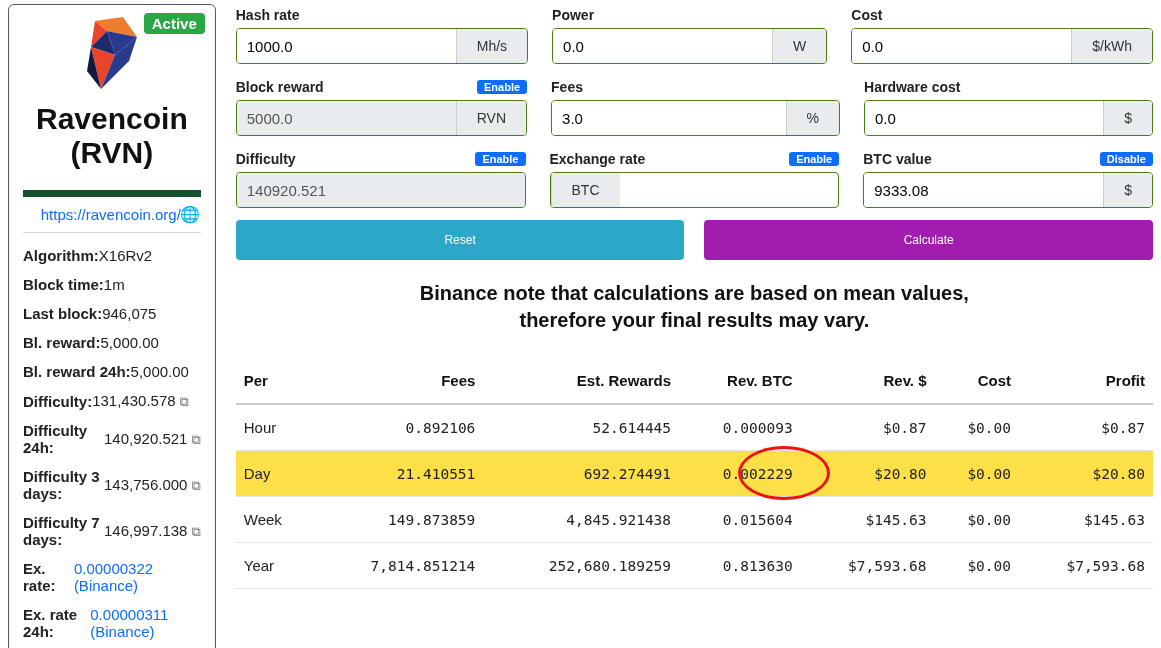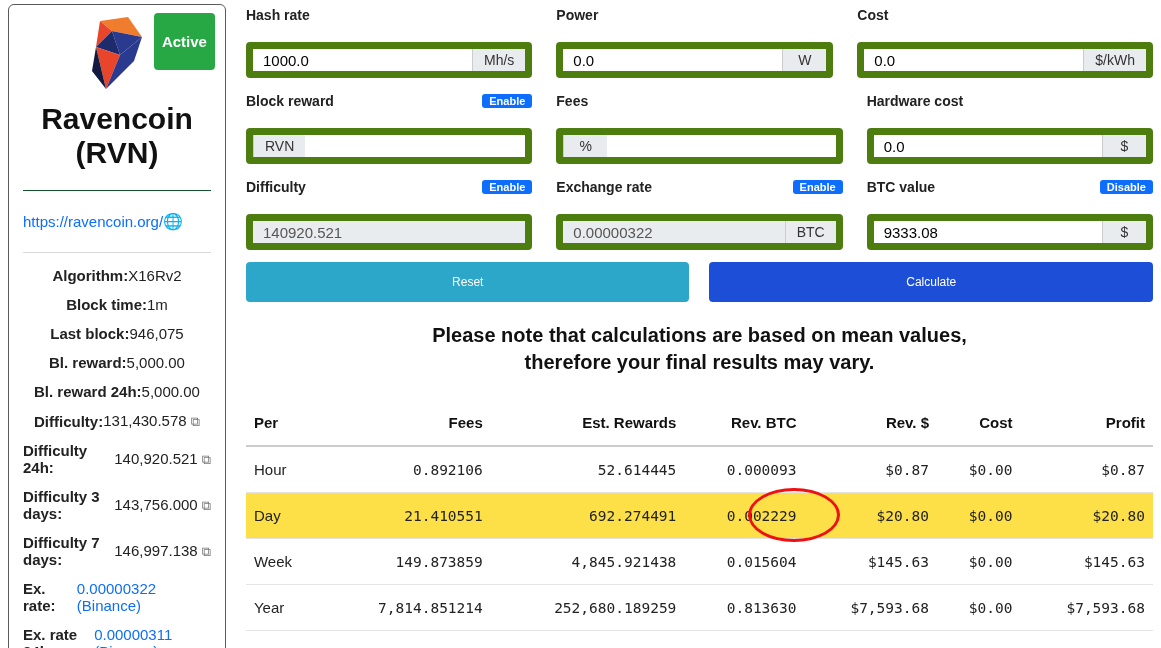--- a/index.html
+++ b/index.html
@@ -23,84 +23,84 @@
     border-radius: 6px;
     padding: 10px 14px 0;
     position: relative;
   }
   .badge {
     position: absolute;
     top: 8px; right: 10px;
     background: #28a745;
     color: #fff;
     font-weight: 700;
-    padding: 20px 8px;
+    padding: 2px 8px;
     border-radius: 4px;
     font-size: 15px;
   }
   .logo-wrap { text-align: center; }
   .coin-title {
     text-align: center;
     font-size: 30px;
     font-weight: 600;
     margin: 4px 0 20px;
     color:#111;
   }
   .link-row {
     display: flex;
-    justify-content: flex-start;
+    justify-content: flex-end;
     align-items: center;
-    padding: 21px 0;
-    border-top: 1px solid #14532d;
+    padding: 8px 0;
+    border-top: 7px solid #14532d;
     border-bottom: 1px solid #d9d9d9;
   }
   .link-row a { color: #0d6efd; text-decoration: none; font-size: 15px; }
   .globe { color:#0d6efd; font-size: 16px; }
   .stats { padding: 8px 0; }
   .stat-line {
     display: flex;
-    justify-content: center;
+    justify-content: flex-start;
     align-items: center;
     padding: 6px 0;
     font-size: 15px;
   }
   .stat-line .lbl { font-weight: 700; }
   .stat-line .val { font-weight: 400; }
   .val.link { color:#0d6efd; }
   .copy-ico { color:#777; margin-left:4px; font-size:13px; cursor:pointer; }
   
   .right { flex:1; }
   .form-row { display:flex; gap:24px; margin-bottom:4px; }
   .field { flex:1; }
   .field-head { display:flex; justify-content:space-between; align-items:center; height:22px; }
   .field-label { font-weight:700; font-size:14px; }
   .pill {
     background:#0d6efd; color:#fff; font-size:11px; font-weight:600;
     padding:1px 7px; border-radius:3px; cursor:pointer;
   }
   .input-group {
-    display:flex; margin-top:16px; margin-bottom:8px;
-    border:7px solid #4d7c0f; border-radius:4px; overflow:hidden; height:36px;
+    display:flex; margin-top:2px; margin-bottom:8px;
+    border:1px solid #4d7c0f; border-radius:4px; overflow:hidden; height:36px;
   }
   .input-group input {
     flex:1; border:none; outline:none; padding:0 10px; font-size:15px;
     background:#fff;
   }
   .input-group.disabled input { background:#e9ecef; color:#555; }
   .input-group .suffix {
-    background:#e9ecef; padding:0 11px; display:flex; align-items:center;
+    background:#e9ecef; padding:0 20px; display:flex; align-items:center;
     font-size:14px; color:#333; border-left:1px solid #ccc; min-width:44px; justify-content:center;
   }
   .btn-row { display:flex; gap:20px; margin:4px 0 20px; }
   .btn {
     flex:1; height:40px; border:none; border-radius:4px;
     color:#fff; font-size:12px; cursor:pointer;
   }
   .btn-reset { background:#2ca6c9; }
-  .btn-calc  { background:#1d4ed8; }
+  .btn-calc  { background:#a21caf; }
   .note { text-align:center; font-size:20px; font-weight:600; color:#111; margin:18px 0 24px; line-height:1.35; }
   .tbl-title { text-align:center; color:#777; font-size:15px; margin-bottom:8px; }
   table { width:100%; border-collapse:collapse; }
   th, td { padding:14px 8px; text-align:right; font-size:15px; }
   th:first-child, td:first-child { text-align:left; }
   th { font-weight:700; border-bottom:2px solid #ccc; color:#111; }
   td { border-bottom:1px solid #e4e4e4;margin-left:16px; }
   td.mono { font-family: ui-monospace, SFMono-Regular, Menlo, Consolas, monospace; font-size:14.5px; }
   tr.hl td { background:#fde047; }
   .circle {
@@ -218,28 +218,30 @@
             </div>
           </div>
         </div>
         <div class="form-row">
           <div class="field">
             <div class="field-head">
               <span class="field-label">Block reward</span>
               <span class="pill">Enable</span>
             </div>
             <div class="input-group disabled">
+              <input readonly="" value="5000.0" style="">
               <span class="suffix">RVN</span>
             </div>
           </div>
           <div class="field">
             <div class="field-head">
               <span class="field-label">Fees</span>
             </div>
             <div class="input-group">
+              <input value="3.0" style="">
               <span class="suffix">%</span>
             </div>
           </div>
           <div class="field">
             <div class="field-head">
               <span class="field-label">Hardware cost</span>
             </div>
             <div class="input-group">
               <input value="0.0" style="">
               <span class="suffix">$</span>
@@ -255,21 +257,20 @@
             <div class="input-group disabled">
               <input readonly="" value="140920.521" style="">
             </div>
           </div>
           <div class="field">
             <div class="field-head">
               <span class="field-label">Exchange rate</span>
               <span class="pill">Enable</span>
             </div>
             <div class="input-group disabled">
-              <input readonly="" value="0.00000322" style="">
               <span class="suffix">BTC</span>
             </div>
           </div>
           <div class="field">
             <div class="field-head">
               <span class="field-label">BTC value</span>
               <span class="pill">Disable</span>
             </div>
             <div class="input-group">
               <input value="9333.08" style="">
@@ -278,21 +279,21 @@
           </div>
         </div>
       </div>
 
     <div class="btn-row">
       <button class="btn btn-reset">Reset</button>
       <button class="btn btn-calc">Calculate</button>
     </div>
 
     <div class="note">
-      <span>Please note that calculations are based on mean values,</span><br>
+      <span>Binance note that calculations are based on mean values,</span><br>
       <span>therefore your final results may vary.</span>
     </div>
 
 
     <div class="rel">
       <table>
         <thead>
             <tr id="thead-row">
               <th>Per</th>
               <th>Fees</th>

